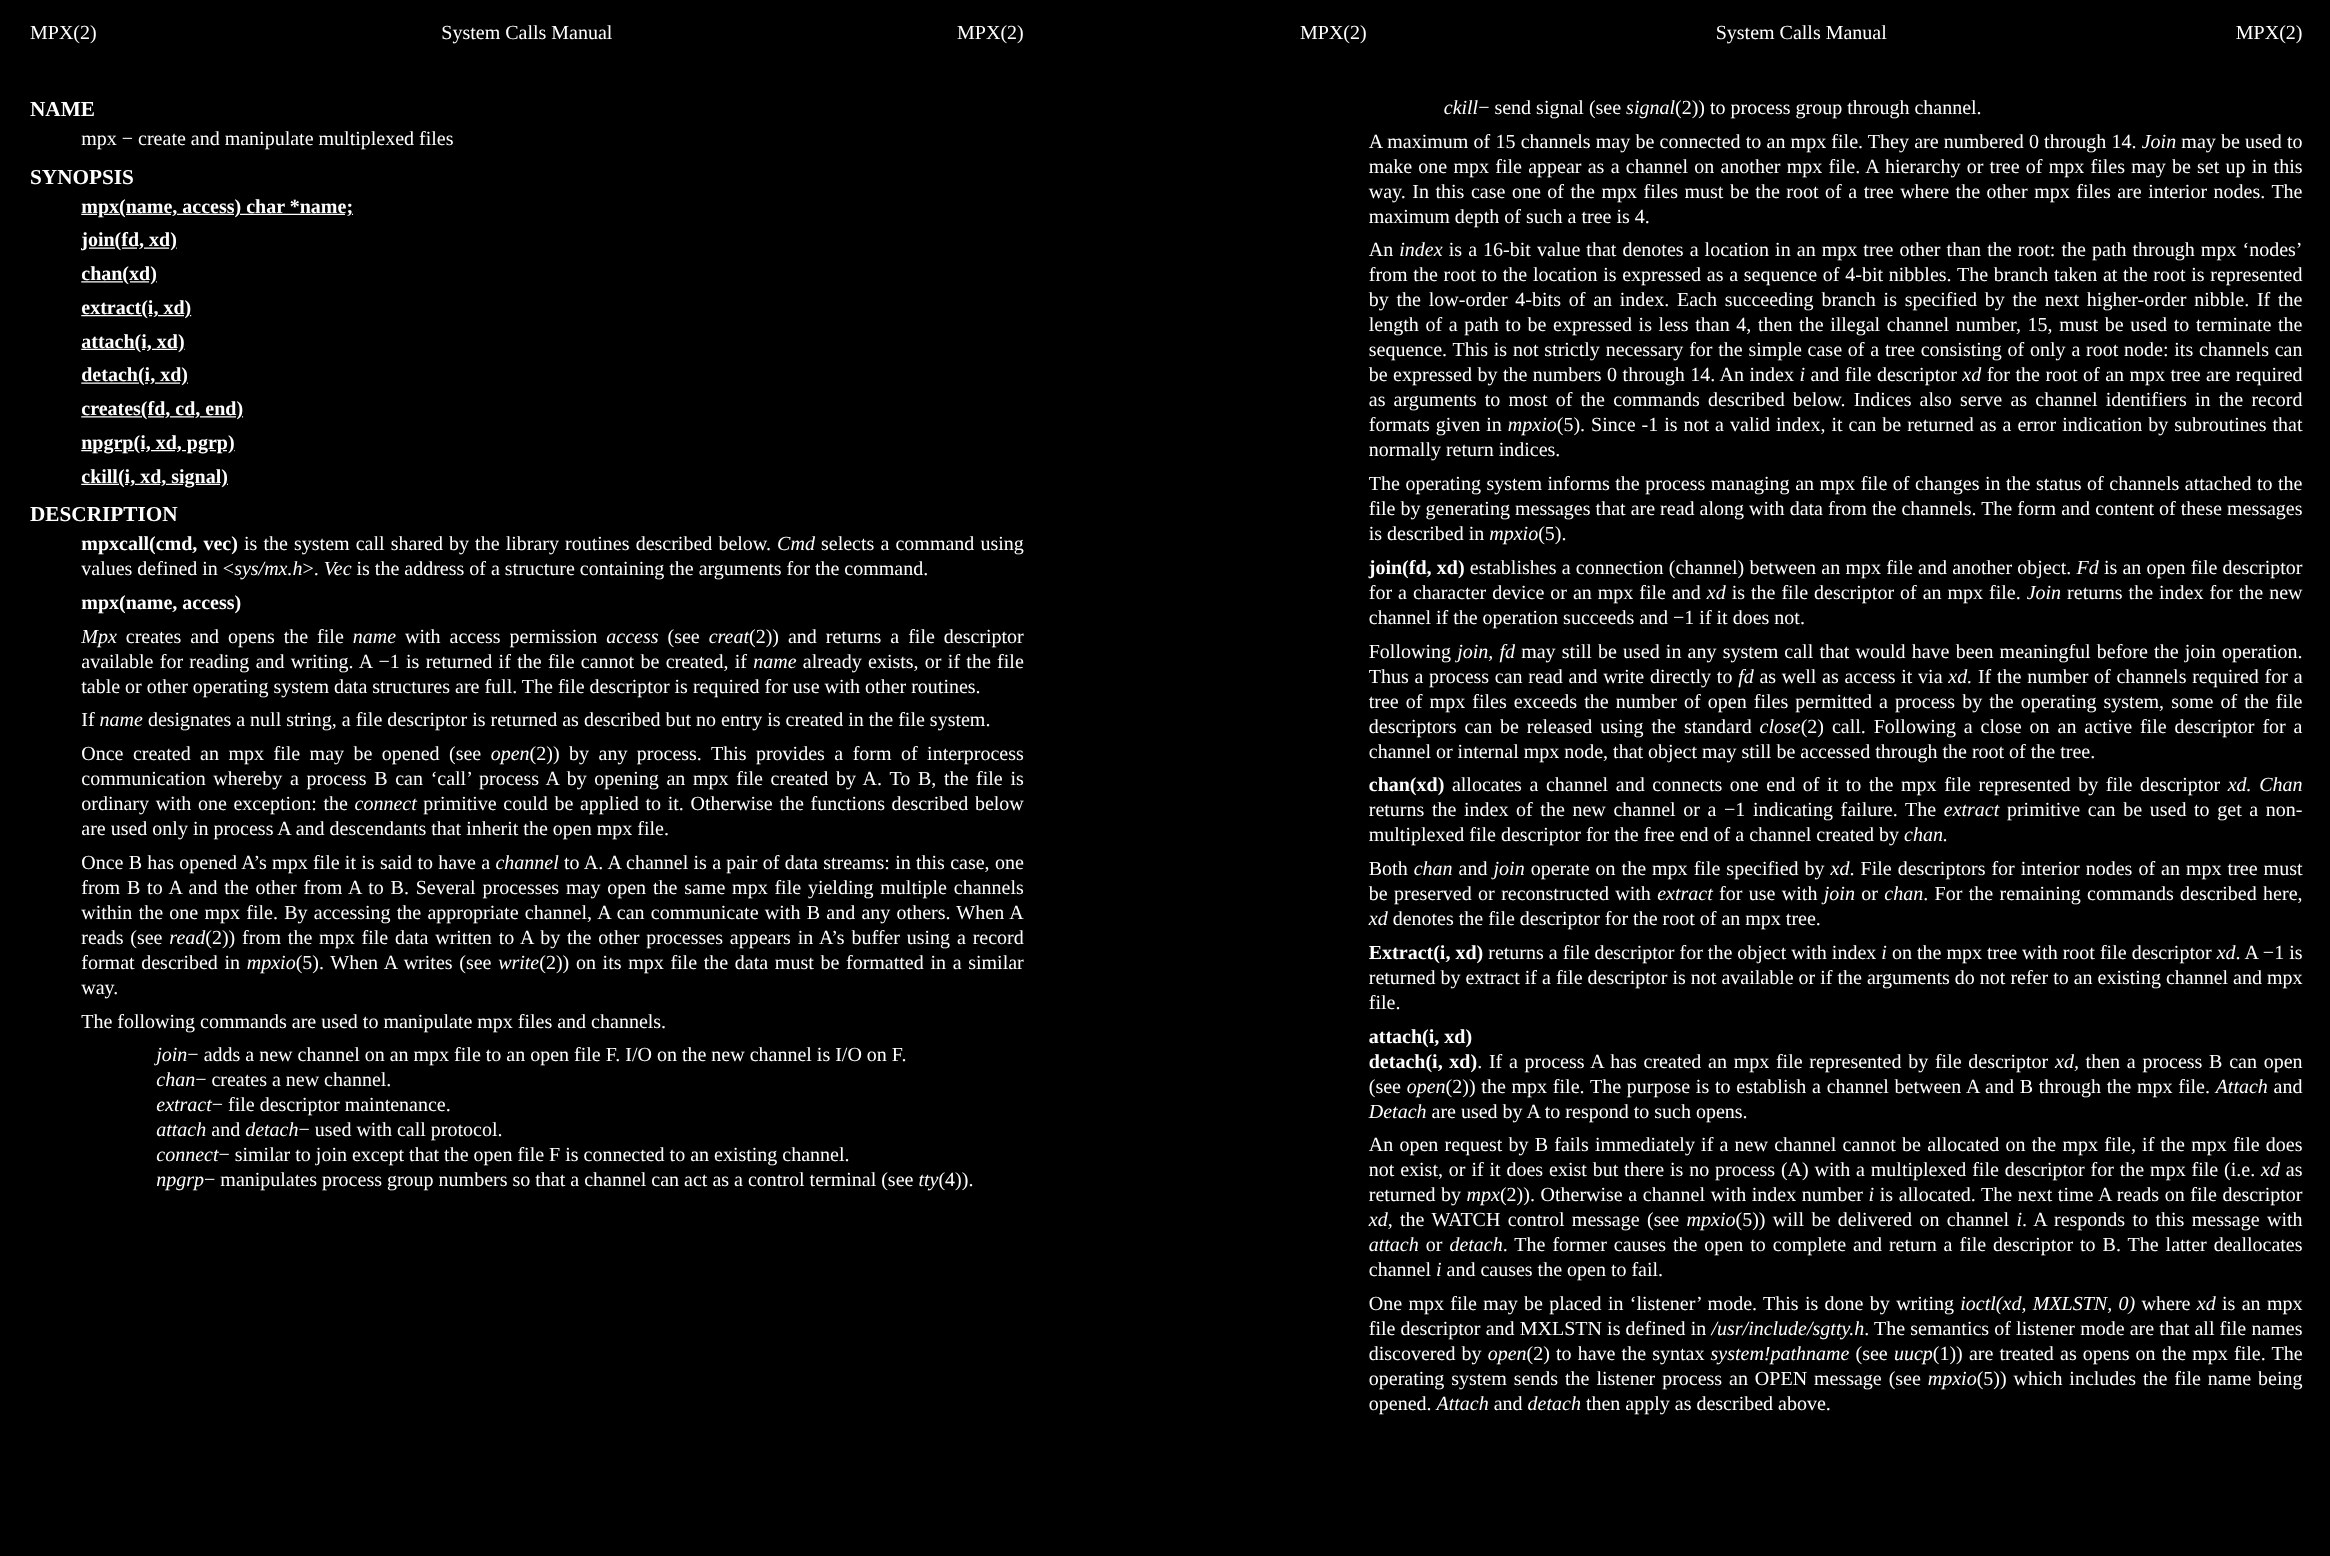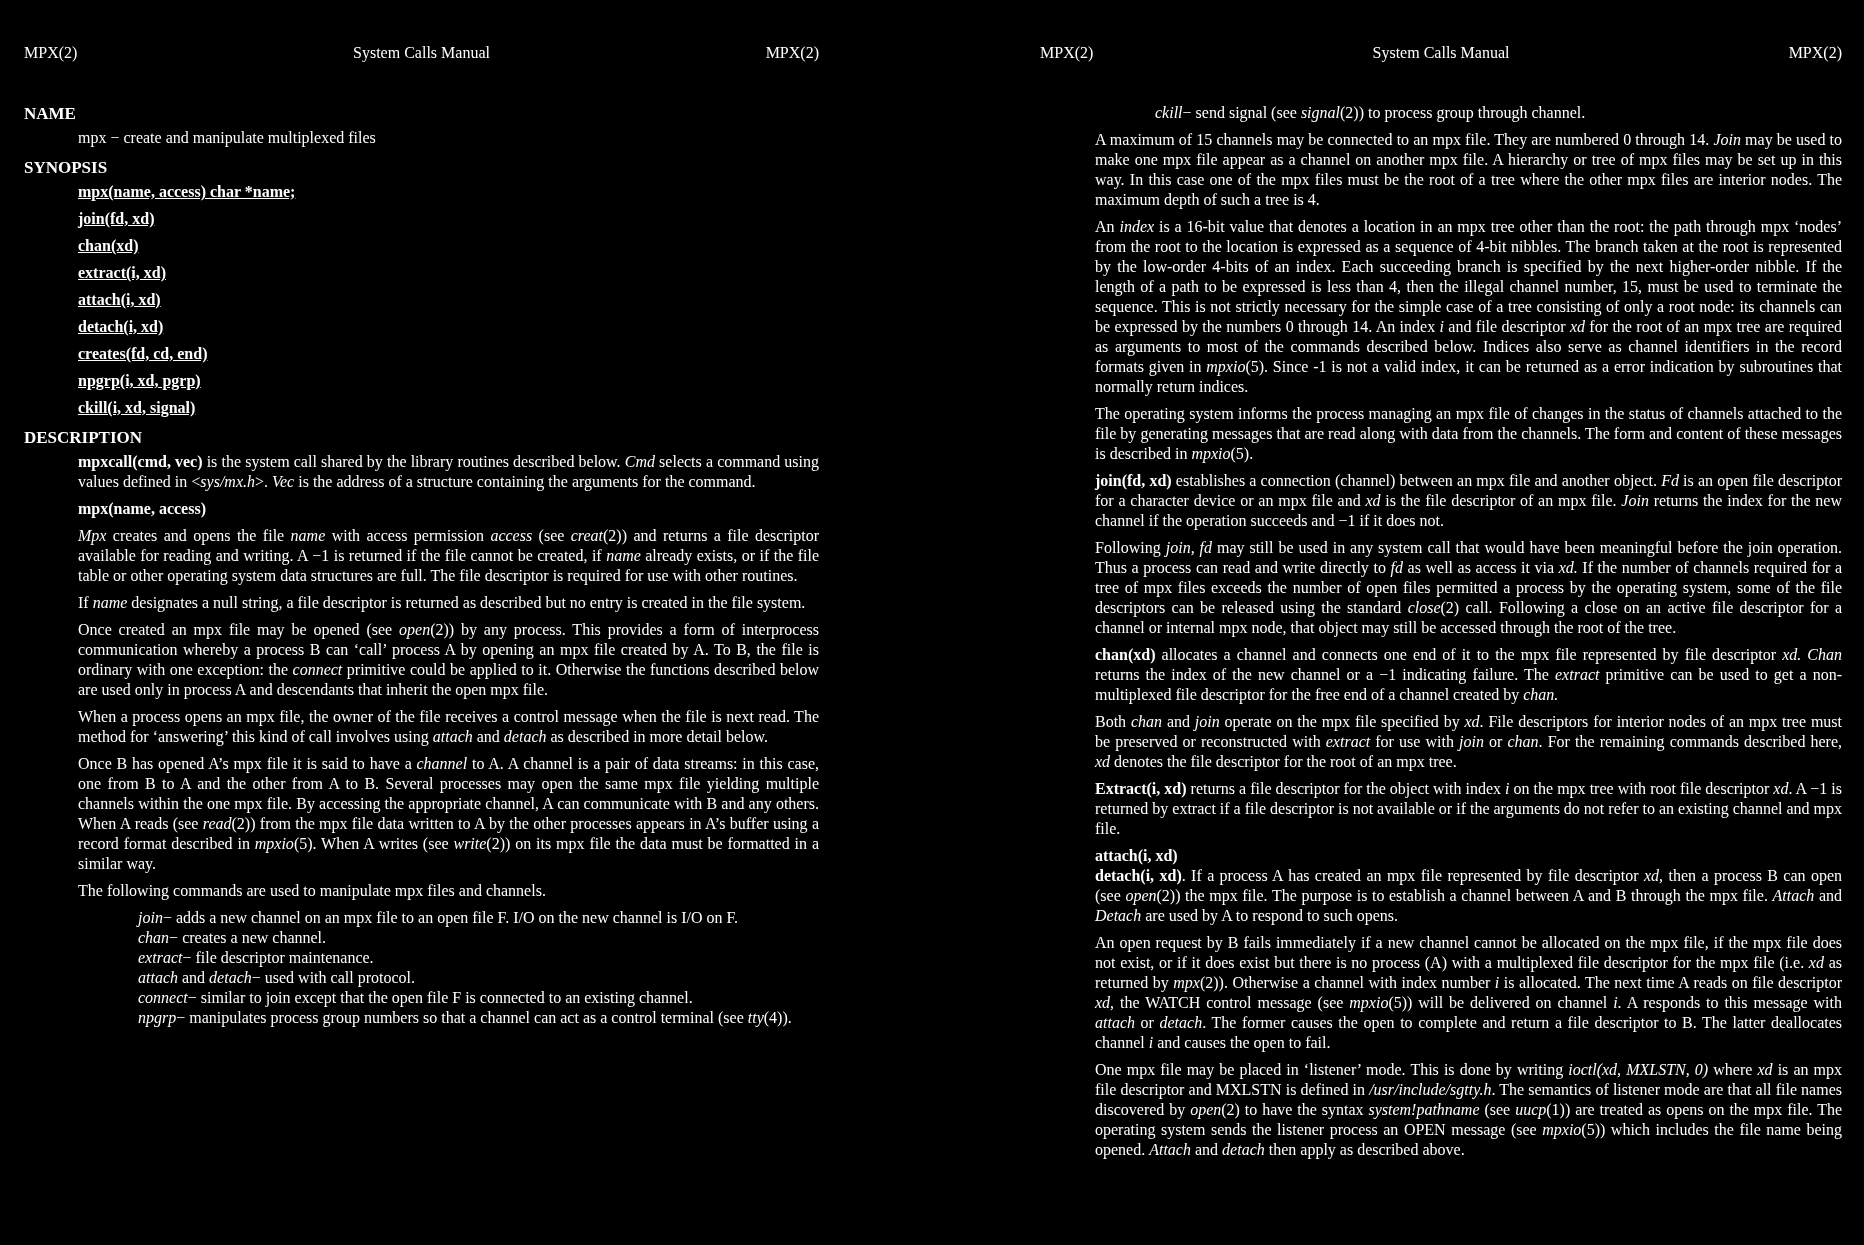--- a/index.html
+++ b/index.html
@@ -4,33 +4,33 @@
 <style>
   html,body{margin:0;padding:0;}
   body{
     width:1864px;height:1245px;
     background:#000;color:#ffffff;
     font-family:"Liberation Serif", serif;
     font-size:16px;
     overflow:hidden;
     position:relative;
   }
-  .page{position:absolute;top:42px;}
+  .page{position:absolute;top:16px;}
   .page-left{left:24px;width:795px;}
   .page-right{left:1040px;width:802px;}
   .pg-header{
     display:flex;justify-content:space-between;
     line-height:21px;margin-bottom:40px;
   }
   .pg-header span{white-space:nowrap;}
   .sect-heading{
     font-weight:bold;font-size:17px;
     margin:9px 0 4px 0;line-height:21px;
   }
-  .body-ind{margin-left:54px;}
+  .body-ind{margin-left:41px;}
   .body-ind-r{margin-left:55px;}
   .para{
     text-align:justify;line-height:20px;margin:0 0 7px 0;
   }
   .plain-line{line-height:20px;margin:0 0 7px 0;}
   .syn-line{font-weight:bold;line-height:20px;margin:0 0 7px 0;white-space:pre;text-decoration:underline;}
   .syn-group{margin:0 0 7px 0;}
   .syn-group .syn-line{margin:0;}
   .cmd-list{margin-left:60px;}
   .cmd-item{text-align:justify;line-height:20px;margin:0;}
@@ -67,21 +67,20 @@
     <div class="syn-line">ckill(i, xd, signal)</div>
   </div>
 
   <div class="sect-heading">DESCRIPTION</div>
   <div class="body-ind">
     <div class="para"><b>mpxcall(cmd, vec)</b> is the system call shared by the library routines described below.  <i>Cmd</i> selects a command using values defined in &lt;<i>sys/mx.h</i>&gt;.  <i>Vec</i> is the address of a structure containing the arguments for the command.</div>
     <div class="para bold-line" style="margin-bottom:7px;">mpx(name, access)</div>
     <div class="para"><i>Mpx</i> creates and opens the file <i>name</i> with access permission <i>access</i> (see <i>creat</i>(2)) and returns a file descriptor available for reading and writing.  A −1 is returned if the file cannot be created, if <i>name</i> already exists, or if the file table or other operating system data structures are full.  The file descriptor is required for use with other routines.</div>
     <div class="para">If <i>name</i> designates a null string, a file descriptor is returned as described but no entry is created in the file system.</div>
     <div class="para">Once created an mpx file may be opened (see <i>open</i>(2)) by any process.  This provides a form of interprocess communication whereby a process B can ‘call’ process A by opening an mpx file created by A.  To B, the file is ordinary with one exception: the <i>connect</i> primitive could be applied to it.  Otherwise the functions described below are used only in process A and descendants that inherit the open mpx file.</div>
-    <div class="para">When a process opens an mpx file, the owner of the file receives a control message when the file is next read.  The method for ‘answering’ this kind of call involves using <i>attach</i> and <i>detach</i> as described in more detail below.</div>
     <div class="para">Once B has opened A’s mpx file it is said to have a <i>channel</i> to A.  A channel is a pair of data streams: in this case, one from B to A and the other from A to B.  Several processes may open the same mpx file yielding multiple channels within the one mpx file.  By accessing the appropriate channel, A can communicate with B and any others.  When A reads (see <i>read</i>(2)) from the mpx file data written to A by the other processes appears in A’s buffer using a record format described in <i>mpxio</i>(5).  When A writes (see <i>write</i>(2)) on its mpx file the data must be formatted in a similar way.</div>
     <div class="para">The following commands are used to manipulate mpx files and channels.</div>
     <div class="cmd-list">
       <div class="cmd-item"><i>join</i>− adds a new channel on an mpx file to an open file F.  I/O on the new channel is I/O on F.</div>
       <div class="cmd-item"><i>chan</i>− creates a new channel.</div>
       <div class="cmd-item"><i>extract</i>− file descriptor maintenance.</div>
       <div class="cmd-item"><i>attach</i> and <i>detach</i>− used with call protocol.</div>
       <div class="cmd-item"><i>connect</i>− similar to join except that the open file F is connected to an existing channel.</div>
       <div class="cmd-item"><i>npgrp</i>− manipulates process group numbers so that a channel can act as a control terminal (see <i>tty</i>(4)).</div>
     </div>

